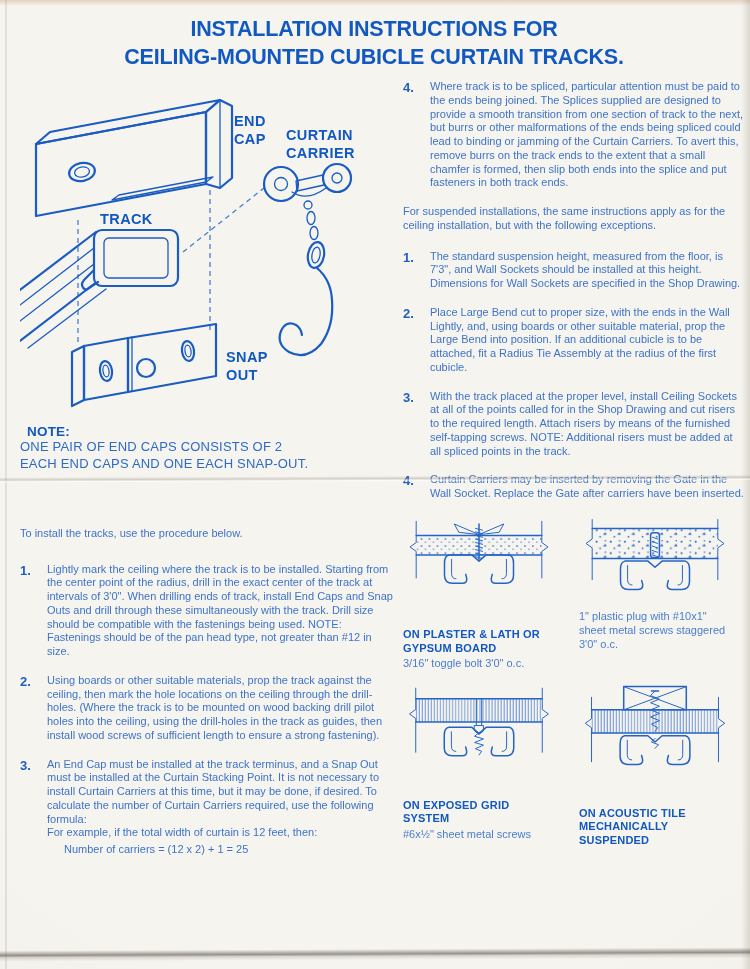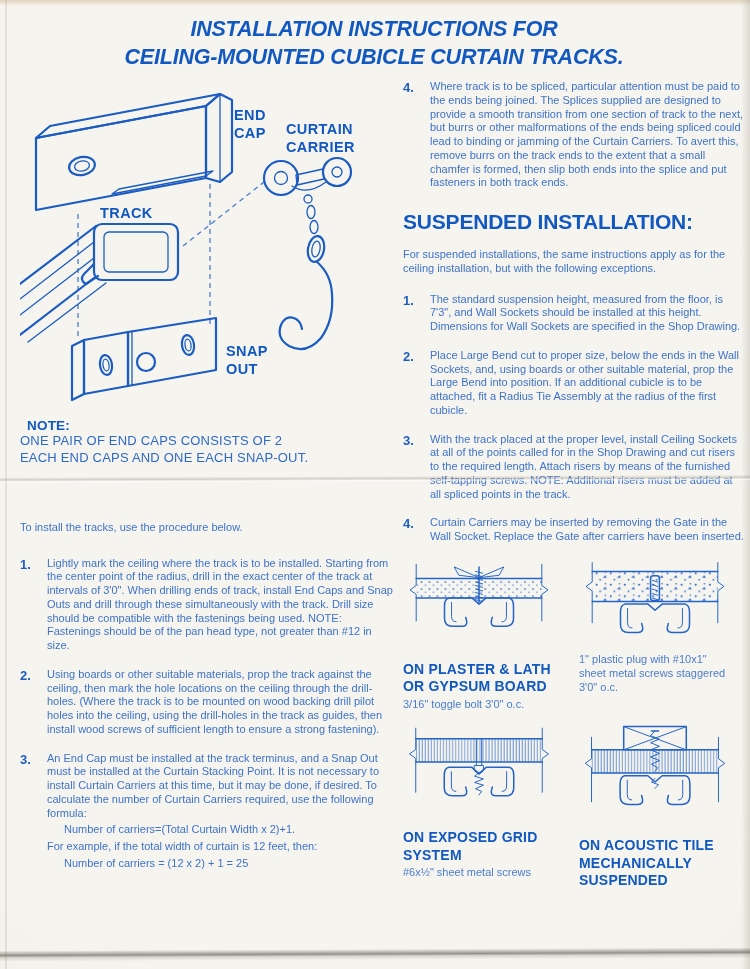--- a/index.html
+++ b/index.html
@@ -11,42 +11,42 @@
         background:linear-gradient(to bottom, rgba(208,183,152,.55), rgba(208,183,152,0));}
   .edge-left{position:absolute;top:0;left:5px;width:2px;bottom:0;background:rgba(170,163,150,.25);}
   .edge-right{position:absolute;top:0;right:0;width:9px;bottom:0;
         background:linear-gradient(to left, rgba(150,143,128,.28), rgba(150,143,128,0));}
   .crease-mid{position:absolute;left:0;right:0;top:476px;height:6px;transform:rotate(-.2deg);
         background:linear-gradient(to bottom, rgba(140,133,118,0) 0%, rgba(140,133,118,.34) 45%, rgba(255,255,255,.6) 75%, rgba(140,133,118,0) 100%);}
   .fold-bottom{position:absolute;left:0;right:0;top:949px;height:11px;transform:rotate(-.25deg);
         background:linear-gradient(to bottom, rgba(0,0,0,0) 0%, rgba(70,65,56,.55) 45%, rgba(130,124,112,.25) 65%, rgba(0,0,0,0) 100%);}
 
   .title{position:absolute;top:16px;left:0;right:2px;text-align:center;
-         color:#1158c0;font-weight:bold;font-size:21.5px;line-height:1.28;letter-spacing:-.2px;font-style:italic;}
-
-  .col-left{position:absolute;left:20px;top:78px;width:374px;}
+         color:#1158c0;font-weight:bold;font-size:21.5px;line-height:1.28;letter-spacing:-.2px;}
+
+  .col-left{position:absolute;left:20px;top:84px;width:374px;}
   .col-right{position:absolute;left:403px;top:80px;width:343px;}
 
   .body-text, .txt{font-size:11px;color:#3e73c9;line-height:1.25;}
   .step{display:flex;margin-bottom:15px;}
   .step .num{flex:none;width:27px;font-weight:bold;font-size:13px;color:#1f5fc2;}
   .formula{padding-left:17px;margin:3px 0;}
 
   .note-block{margin-top:6px;width:330px;}
   .note-heading{font-weight:bold;font-size:13.5px;color:#1158c0;letter-spacing:.2px;padding-left:7px;}
   .note-body{font-size:13px;color:#2e6ac6;line-height:1.3;letter-spacing:.2px;width:300px;}
 
   .intro-left{margin:54px 0 22px 0;}
 
   .h2{font-size:21px;font-weight:bold;color:#1158c0;letter-spacing:-.2px;margin:20px 0 14px 0;}
   .suspended-intro{margin-bottom:17px;}
 
   .diagrams-grid{display:grid;grid-template-columns:176px 167px;column-gap:0;row-gap:10px;margin-top:10px;}
   .diagram-cell{display:flex;flex-direction:column;}
-  .cap-title{font-weight:bold;font-size:14px;color:#1158c0;line-height:1.25;letter-spacing:.2px;margin-top:10px;width:150px;}
+  .cap-title{font-weight:bold;font-size:11px;color:#1158c0;line-height:1.25;letter-spacing:.2px;margin-top:20px;width:150px;}
   .cap-sub{font-size:11px;color:#4a7dce;line-height:1.3;margin-top:1px;width:150px;}
 
   svg{display:block;}
   .ln{stroke:#1a5cc2;fill:none;stroke-width:2.2;stroke-linejoin:round;stroke-linecap:round;}
   .ln-thin{stroke:#1a5cc2;fill:none;stroke-width:1.3;stroke-linejoin:round;stroke-linecap:round;}
   .dash{stroke:#4a7dce;fill:none;stroke-width:1.3;stroke-dasharray:5 4;}
   .svg-label{font-family:"Liberation Sans",sans-serif;font-weight:bold;font-size:14.5px;fill:#1158c0;letter-spacing:.4px;}
   .m{stroke:#2564c6;fill:none;stroke-width:1.7;stroke-linejoin:round;stroke-linecap:round;}
   .m-thin{stroke:#2564c6;fill:none;stroke-width:1.1;stroke-linejoin:round;stroke-linecap:round;}
 </style>
@@ -155,45 +155,43 @@
       <span class="txt">Lightly mark the ceiling where the track is to be installed. Starting from the center point of the radius, drill in the exact center of the track at intervals of 3'0". When drilling ends of track, install End Caps and Snap Outs and drill through these simultaneously with the track. Drill size should be compatible with the fastenings being used. NOTE: Fastenings should be of the pan head type, not greater than #12 in size.</span>
     </div>
     <div class="step">
       <span class="num">2.</span>
       <span class="txt">Using boards or other suitable materials, prop the track against the ceiling, then mark the hole locations on the ceiling through the drill-holes. (Where the track is to be mounted on wood backing drill pilot holes into the ceiling, using the drill-holes in the track as guides, then install wood screws of sufficient length to ensure a strong fastening).</span>
     </div>
     <div class="step">
       <span class="num">3.</span>
       <div class="txt">
         <div>An End Cap must be installed at the track terminus, and a Snap Out must be installed at the Curtain Stacking Point. It is not necessary to install Curtain Carriers at this time, but it may be done, if desired. To calculate the number of Curtain Carriers required, use the following formula:</div>
-        <div class="formula">Number of carriers=(Total Curtain Width x 2)+1.</div>
         <div>For example, if the total width of curtain is 12 feet, then:</div>
         <div class="formula">Number of carriers = (12 x 2) + 1 = 25</div>
       </div>
     </div>
   </div>
 
   <div class="col-right">
 
     <div class="step">
       <span class="num">4.</span>
       <span class="txt">Where track is to be spliced, particular attention must be paid to the ends being joined. The Splices supplied are designed to provide a smooth transition from one section of track to the next, but burrs or other malformations of the ends being spliced could lead to binding or jamming of the Curtain Carriers. To avert this, remove burrs on the track ends to the extent that a small chamfer is formed, then slip both ends into the splice and put fasteners in both track ends.</span>
     </div>
 
-    <div class="h2">SUSPENDED INSTALLATION:</div>
 
     <div class="body-text suspended-intro">For suspended installations, the same instructions apply as for the ceiling installation, but with the following exceptions.</div>
 
     <div class="step">
       <span class="num">1.</span>
       <span class="txt">The standard suspension height, measured from the floor, is 7'3", and Wall Sockets should be installed at this height. Dimensions for Wall Sockets are specified in the Shop Drawing.</span>
     </div>
     <div class="step">
       <span class="num">2.</span>
-      <span class="txt">Place Large Bend cut to proper size, below the ends in the Wall Sockets, and, using boards or other suitable material, prop the Large Bend into position. If an additional cubicle is to be attached, fit a Radius Tie Assembly at the radius of the first cubicle.</span>
+      <span class="txt">Place Large Bend cut to proper size, with the ends in the Wall Lightly, and, using boards or other suitable material, prop the Large Bend into position. If an additional cubicle is to be attached, fit a Radius Tie Assembly at the radius of the first cubicle.</span>
     </div>
     <div class="step">
       <span class="num">3.</span>
       <span class="txt">With the track placed at the proper level, install Ceiling Sockets at all of the points called for in the Shop Drawing and cut risers to the required length. Attach risers by means of the furnished self-tapping screws. NOTE: Additional risers must be added at all spliced points in the track.</span>
     </div>
     <div class="step">
       <span class="num">4.</span>
       <span class="txt">Curtain Carriers may be inserted by removing the Gate in the Wall Socket. Replace the Gate after carriers have been inserted.</span>
     </div>
 

